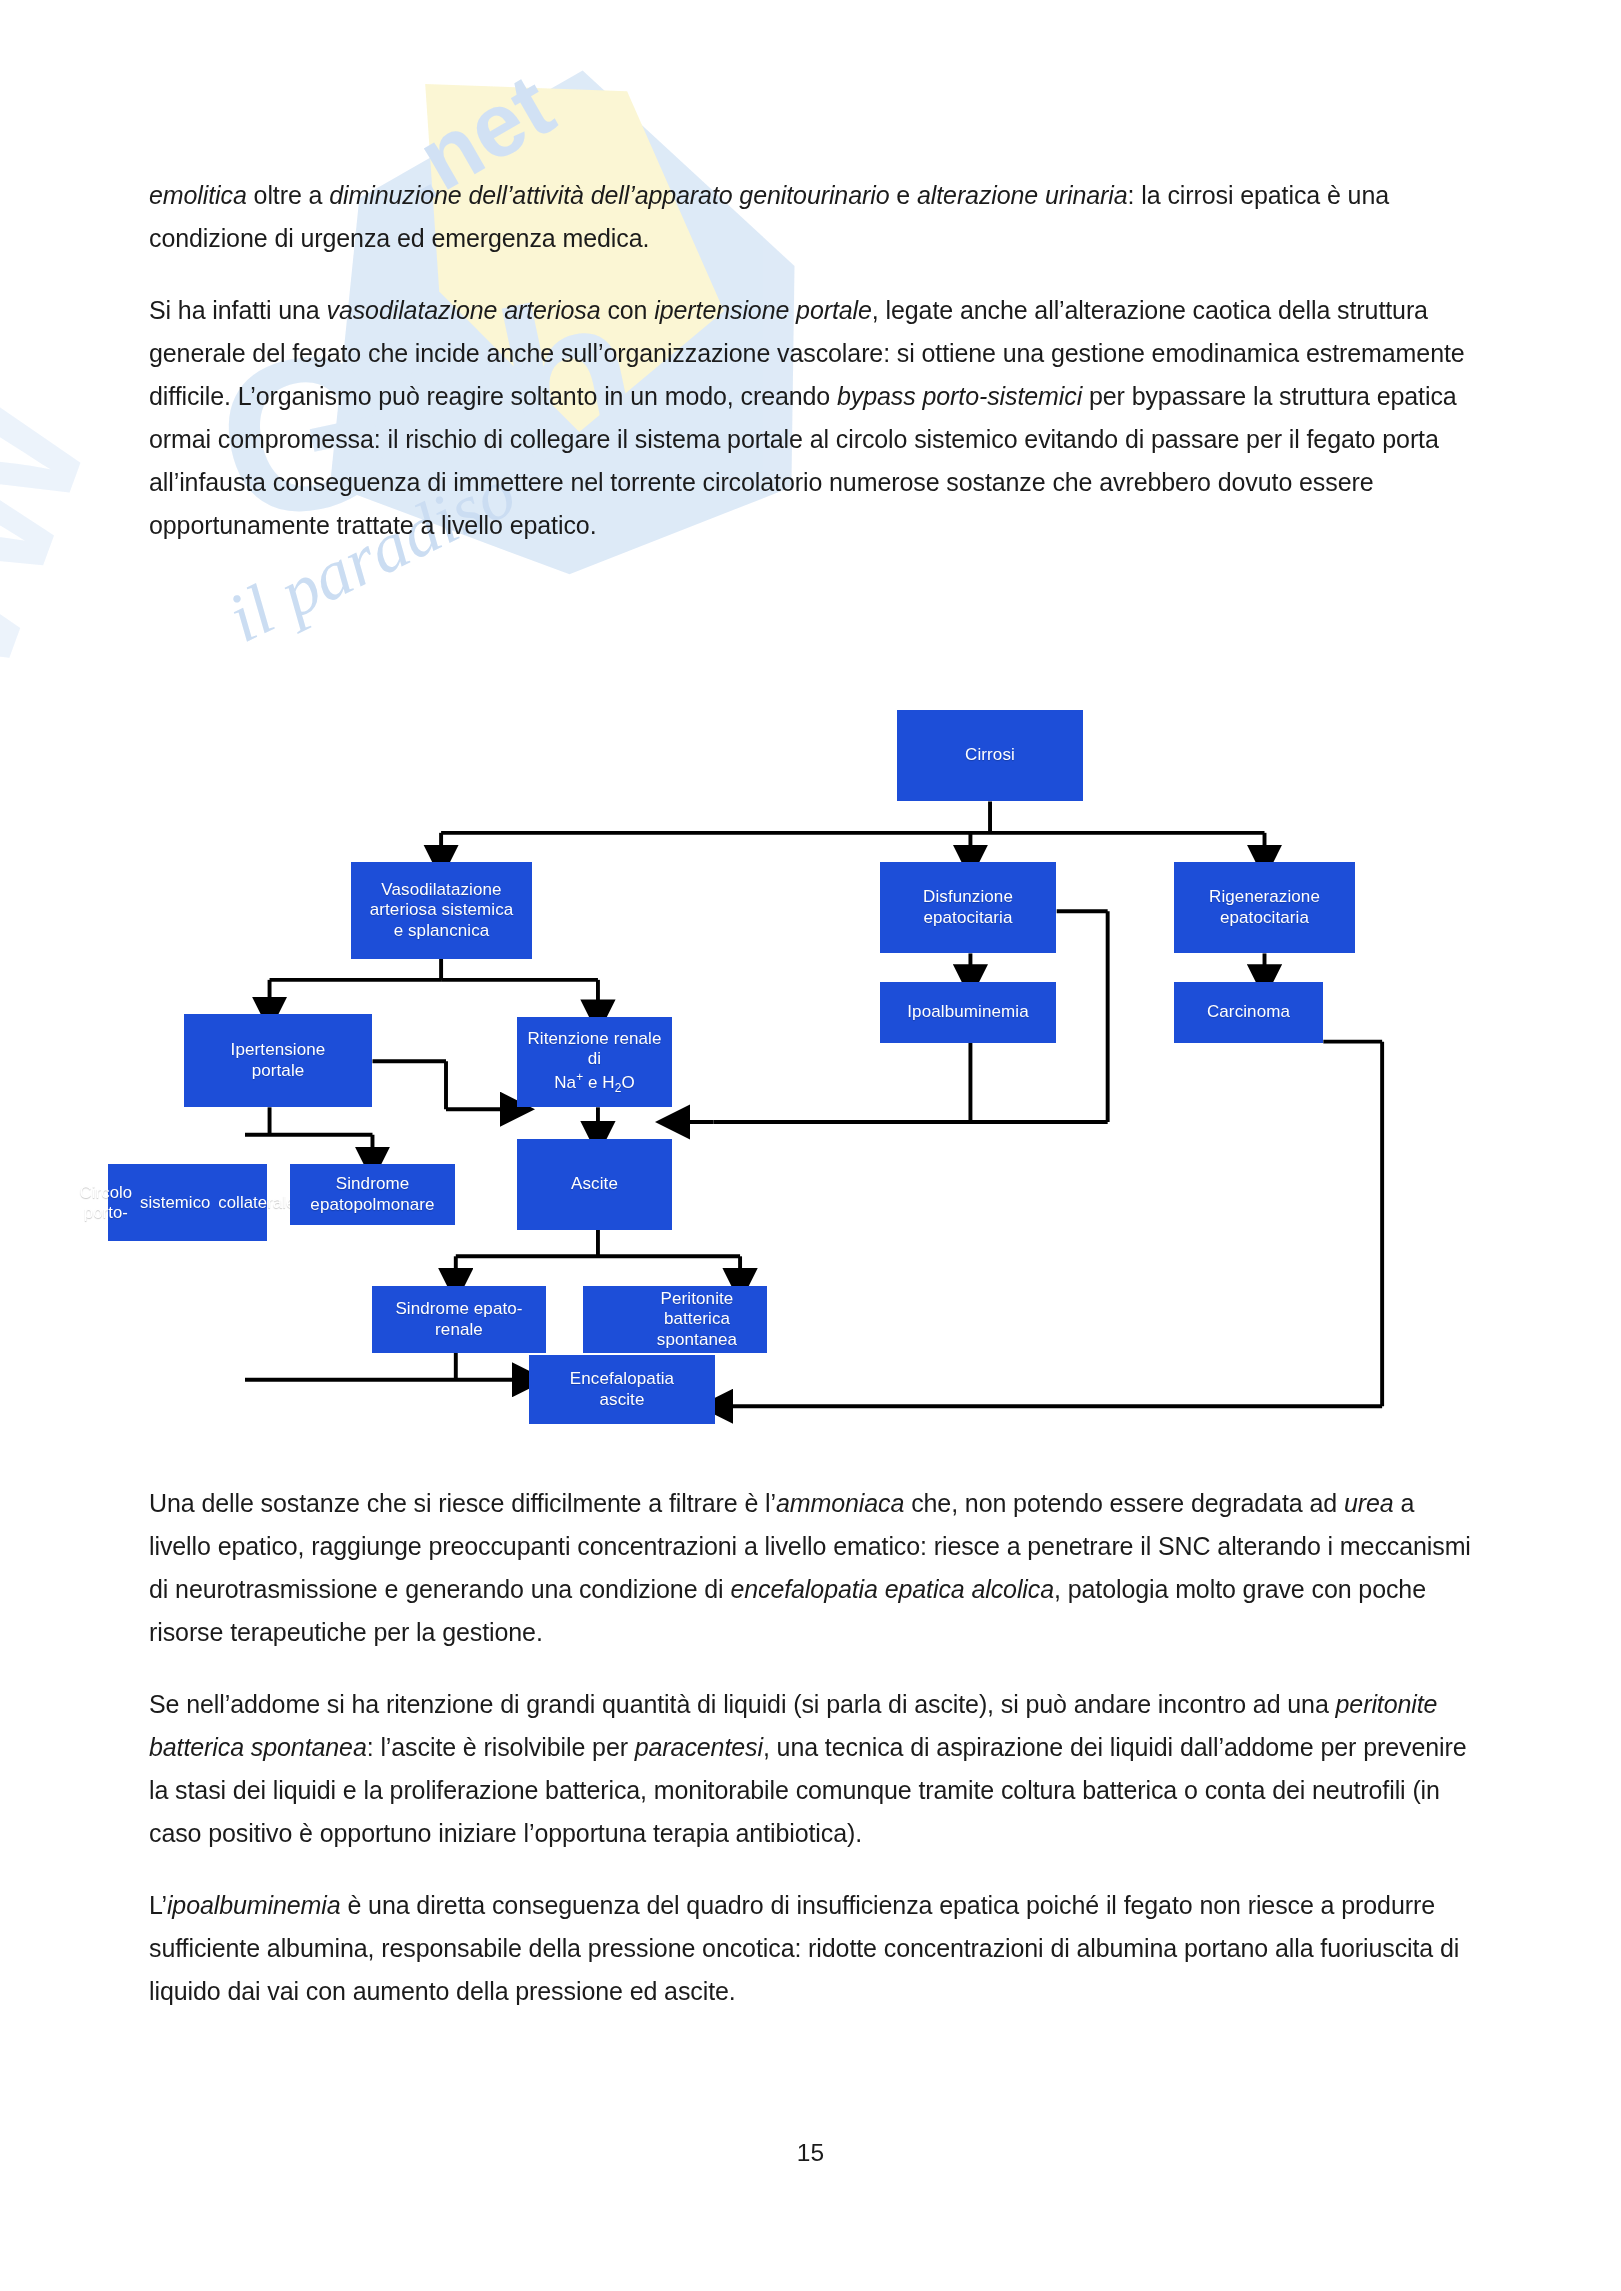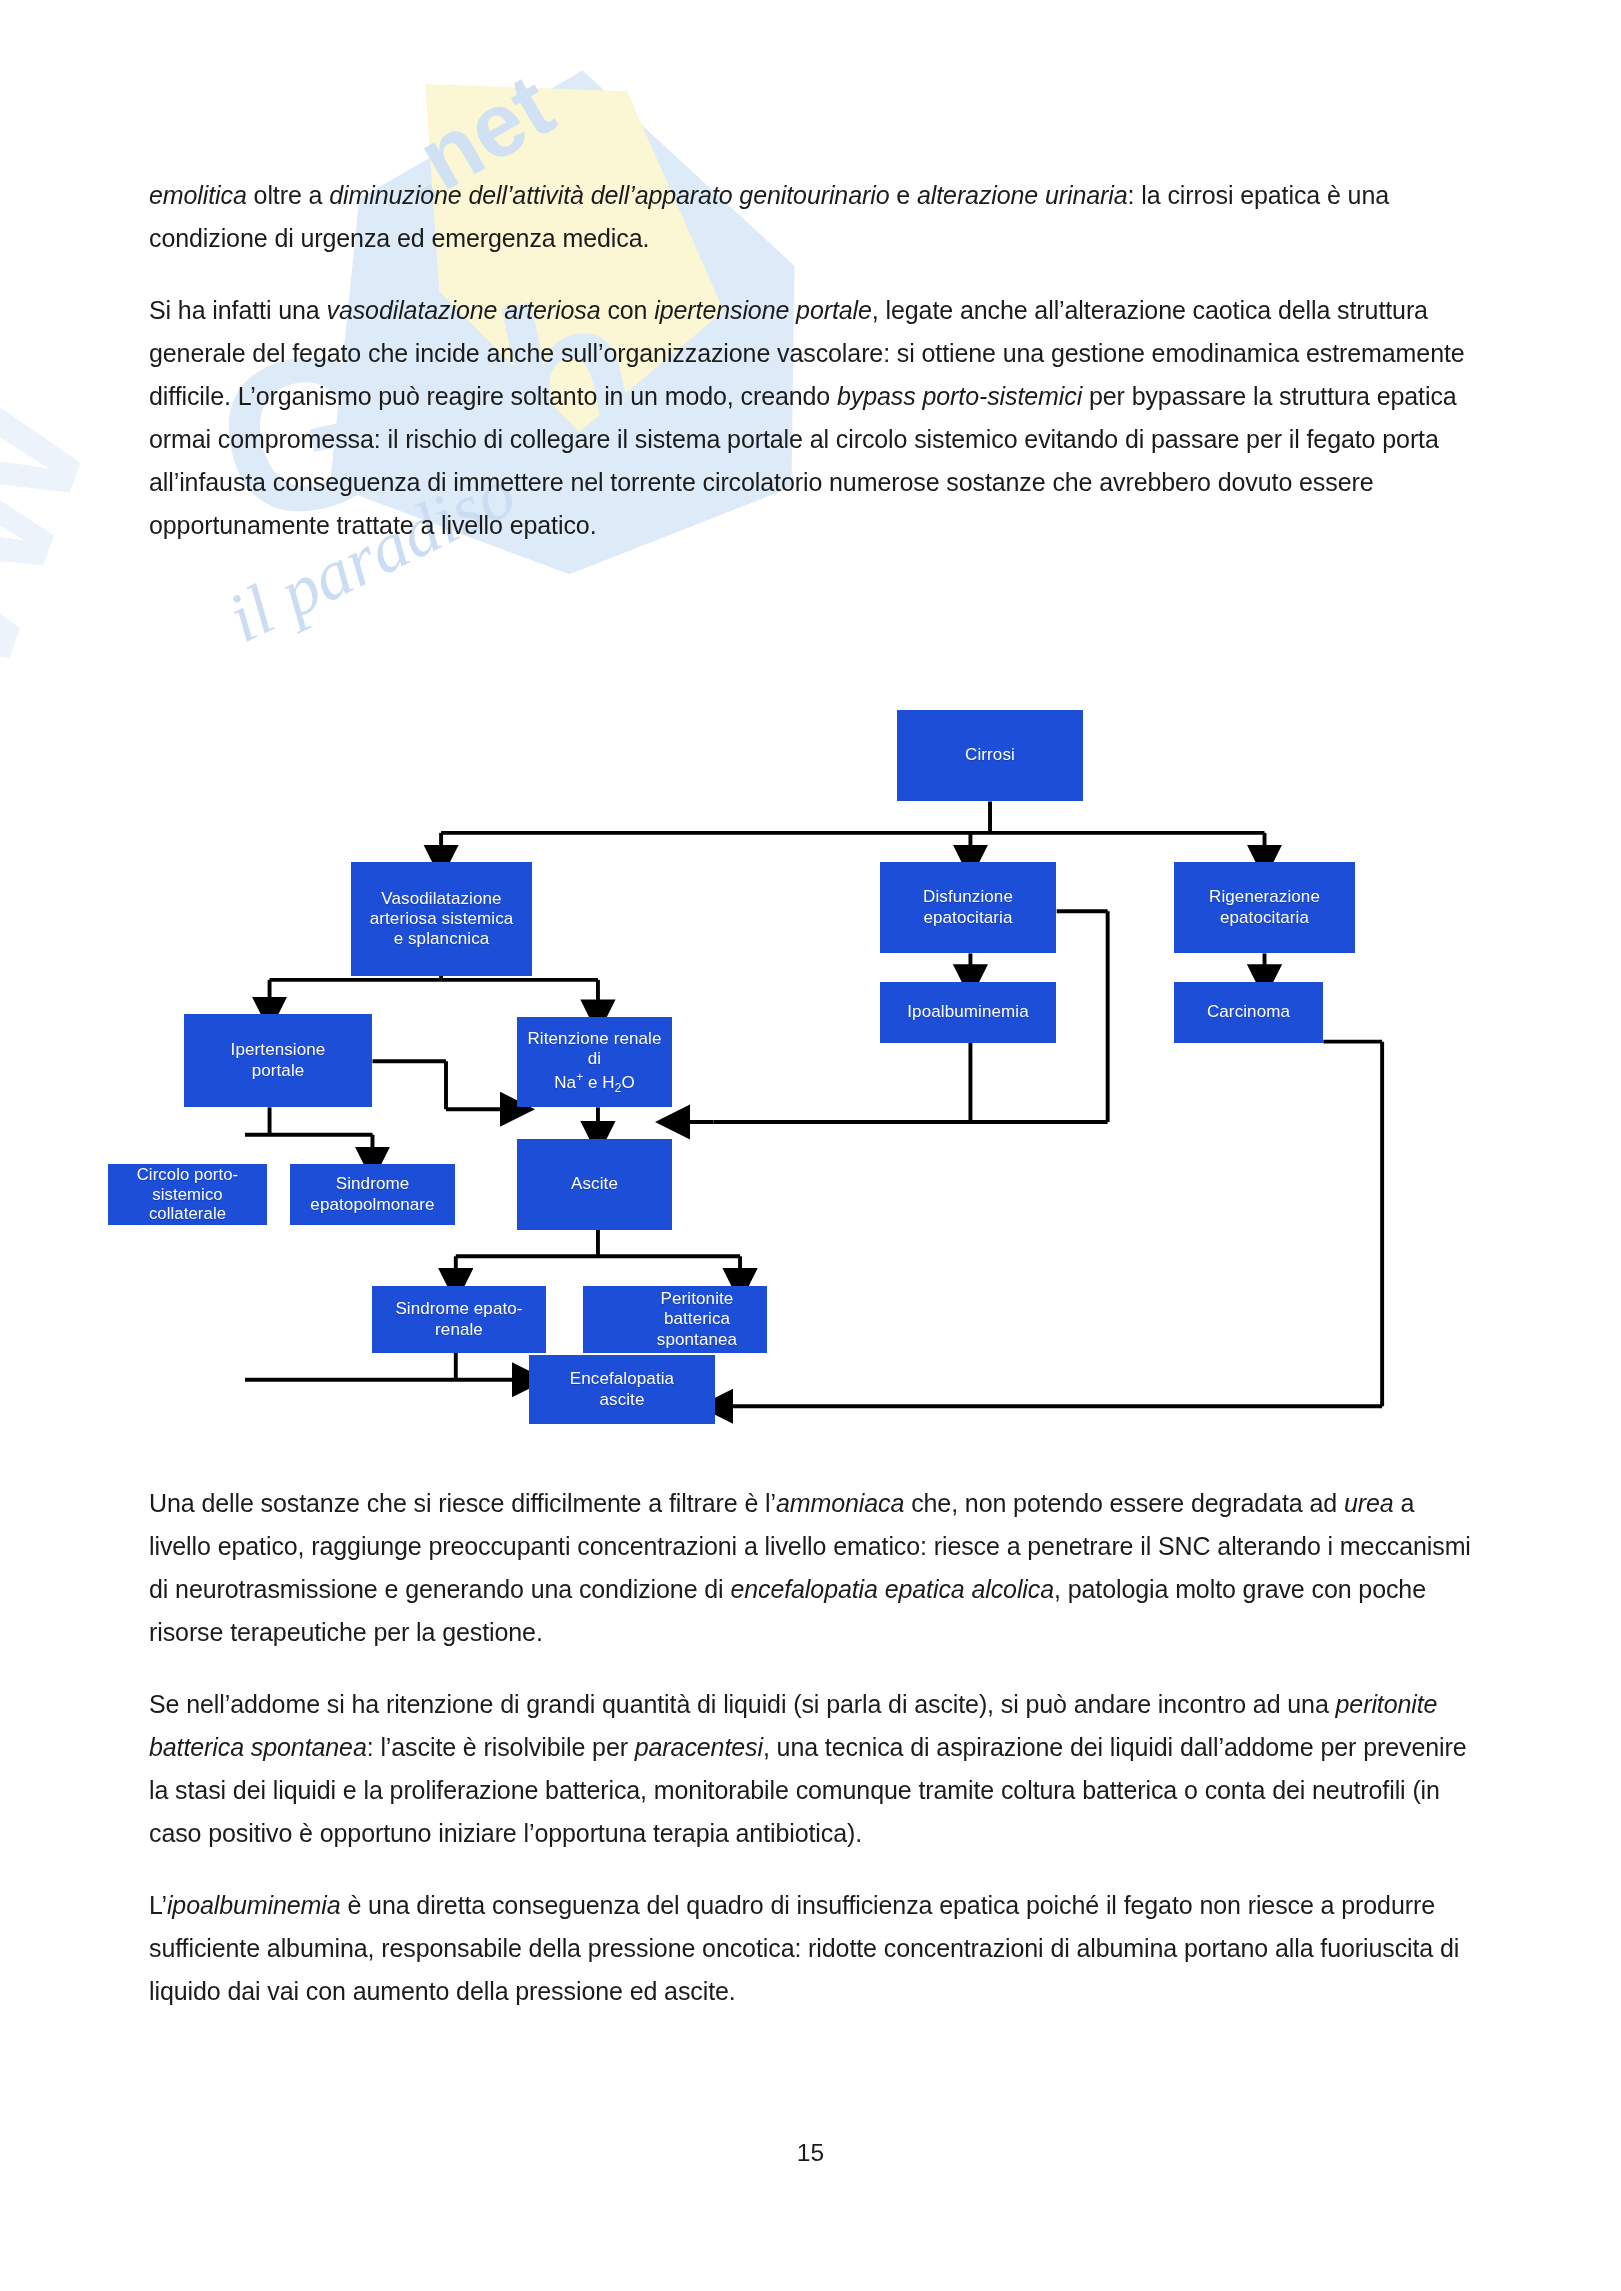--- a/index.html
+++ b/index.html
@@ -171,21 +171,21 @@
         <path d="M1100,373 L1160,373" marker-end="none"></path>
         <path d="M1160,373 L1160,745" marker-end="none"></path>
         <path d="M1160,745 L480,745"></path>
       </g>
     </svg>
 
     <div class="node" style="left:652px; top:34px; width:186px; height:91px;">
       <span>Cirrosi</span>
     </div>
 
-    <div class="node" style="left:106px; top:186px; width:181px; height:114px; flex-direction:column;">
+    <div class="node" style="left:106px; top:186px; width:181px; height:97px; flex-direction:column;">
       <span>Vasodilatazione</span>
       <span>arteriosa sistemica</span>
       <span>e splancnica</span>
     </div>
 
     <div class="node" style="left:635px; top:186px; width:176px; height:91px; flex-direction:column;">
       <span>Disfunzione</span>
       <span>epatocitaria</span>
     </div>
 
@@ -205,21 +205,21 @@
     </div>
 
     <div class="node" style="left:635px; top:306px; width:176px; height:61px;">
       <span>Ipoalbuminemia</span>
     </div>
 
     <div class="node" style="left:929px; top:306px; width:149px; height:61px;">
       <span>Carcinoma</span>
     </div>
 
-    <div class="node" style="left:-137px; top:488px; width:159px; height:61px; flex-direction:column; font-size:16.7px;">
+    <div class="node" style="left:-137px; top:488px; width:159px; height:77px; flex-direction:row; font-size:16.7px;">
       <span>Circolo porto-</span>
       <span>sistemico</span>
       <span>collaterale</span>
     </div>
 
     <div class="node" style="left:45px; top:488px; width:165px; height:61px; flex-direction:column;">
       <span>Sindrome</span>
       <span>epatopolmonare</span>
     </div>
 

